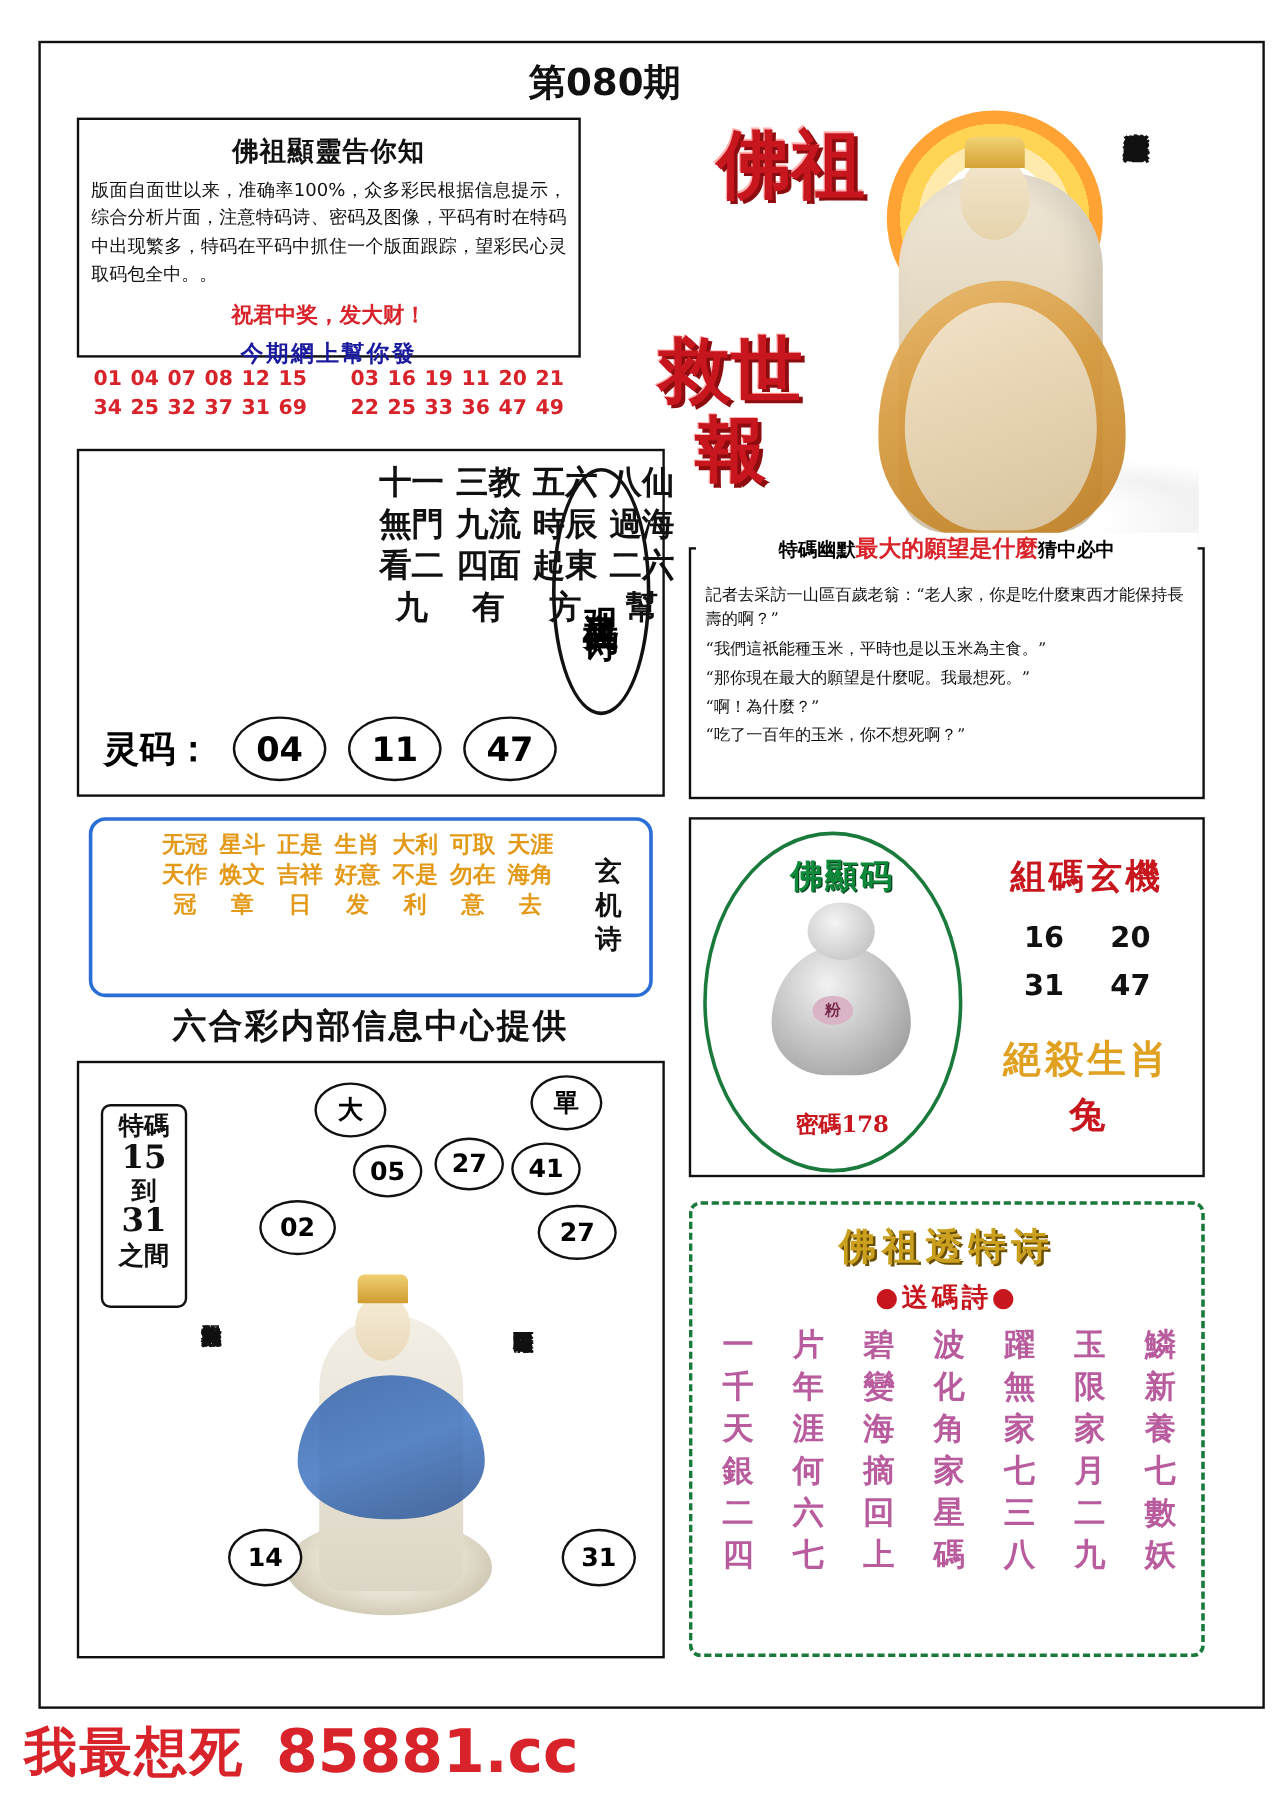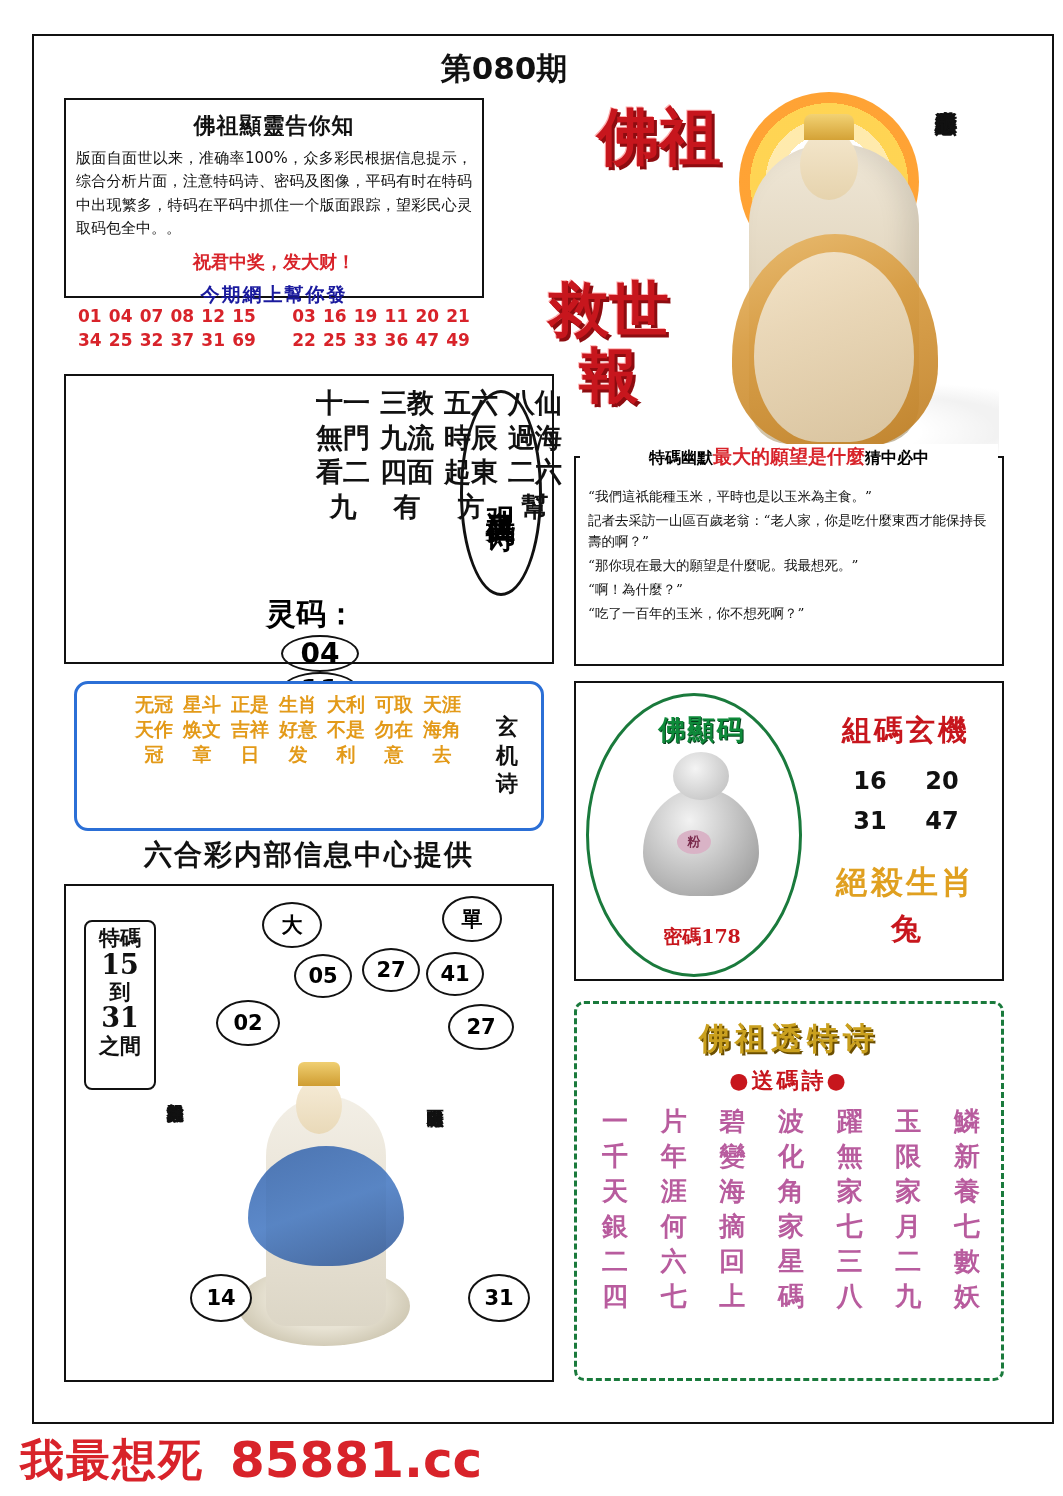--- a/index.html
+++ b/index.html
@@ -124,21 +124,21 @@
     border:3px solid #111;border-radius:50%;
     display:flex;align-items:center;justify-content:center;
   }
   .ovaltitle span{
     writing-mode:vertical-rl;text-orientation:upright;
     font-size:29px;font-weight:bold;letter-spacing:4px;
     font-family:"DejaVu Serif","Liberation Serif",serif;
   }
   .lingma{
     position:absolute;left:20px;bottom:8px;width:450px;height:60px;
-    display:flex;align-items:center;flex-direction:column;
+    display:flex;align-items:center;
   }
   .lingma .lbl{font-size:30px;font-weight:bold;font-family:"DejaVu Serif",serif;}
   .lmcircle{
     width:74px;height:50px;border:2px solid #111;border-radius:50%;
     margin-left:18px;display:flex;align-items:center;justify-content:center;
     font-size:28px;font-weight:bold;font-family:"DejaVu Sans",sans-serif;
   }
   
   .xuanji{
     position:absolute;left:40px;top:645px;width:470px;height:150px;
@@ -451,22 +451,22 @@
     <div class="ball" style="left:402px;top:388px;width:58px;height:44px;">31</div>
   </div>
   <div class="sidetext st-left">
     <span style="writing-mode:vertical-rl;text-orientation:upright;">如虎添翼救難播</span>
   </div>
   <div class="sidetext st-right">
     <span style="writing-mode:vertical-rl;text-orientation:upright;">呼嘯出林百獸逃</span>
   </div>
 
   <div class="jokebox">
+    <p>記者去采訪一山區百歲老翁：“老人家，你是吃什麼東西才能保持長壽的啊？”</p>
     <p>“我們這祇能種玉米，平時也是以玉米為主食。”</p>
-    <p>記者去采訪一山區百歲老翁：“老人家，你是吃什麼東西才能保持長壽的啊？”</p>
     <p>“那你現在最大的願望是什麼呢。我最想死。”</p>
     <p>“啊！為什麼？”</p>
     <p>“吃了一百年的玉米，你不想死啊？”</p>
   </div>
   <div class="joketitle">
     <span>特碼幽默</span><span class="hl">最大的願望是什麼</span><span>猜中必中</span>
   </div>
 
   <div class="zumabox">
     <div class="fo-oval">

